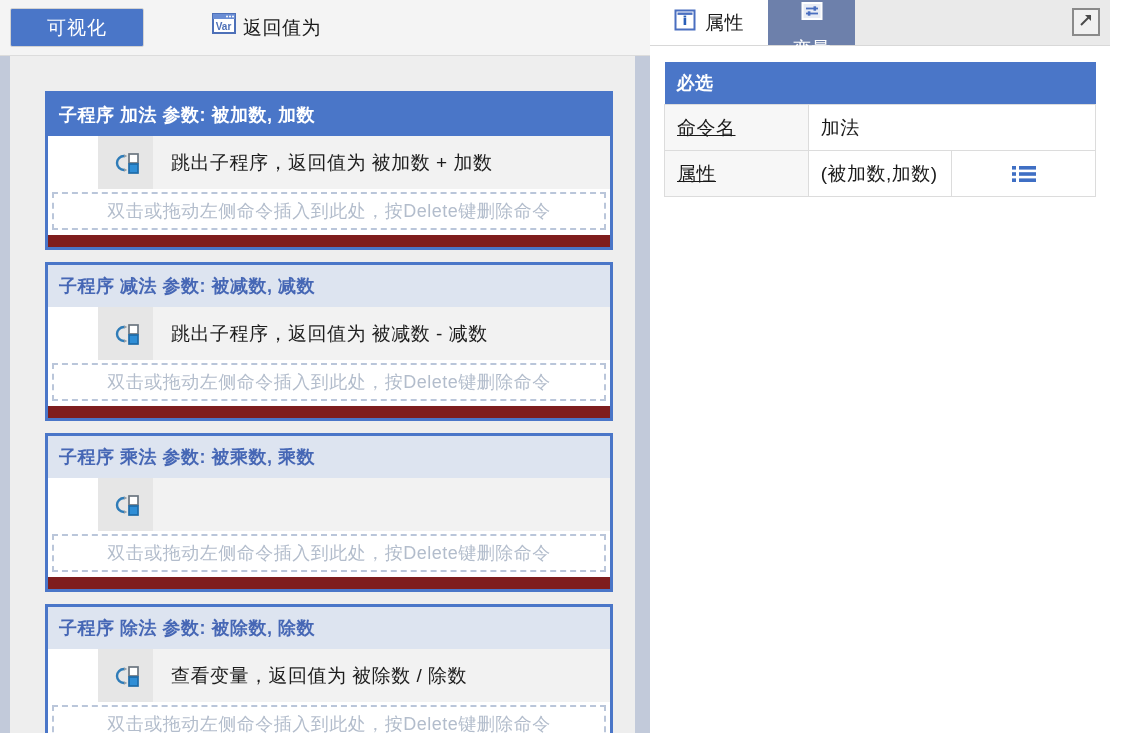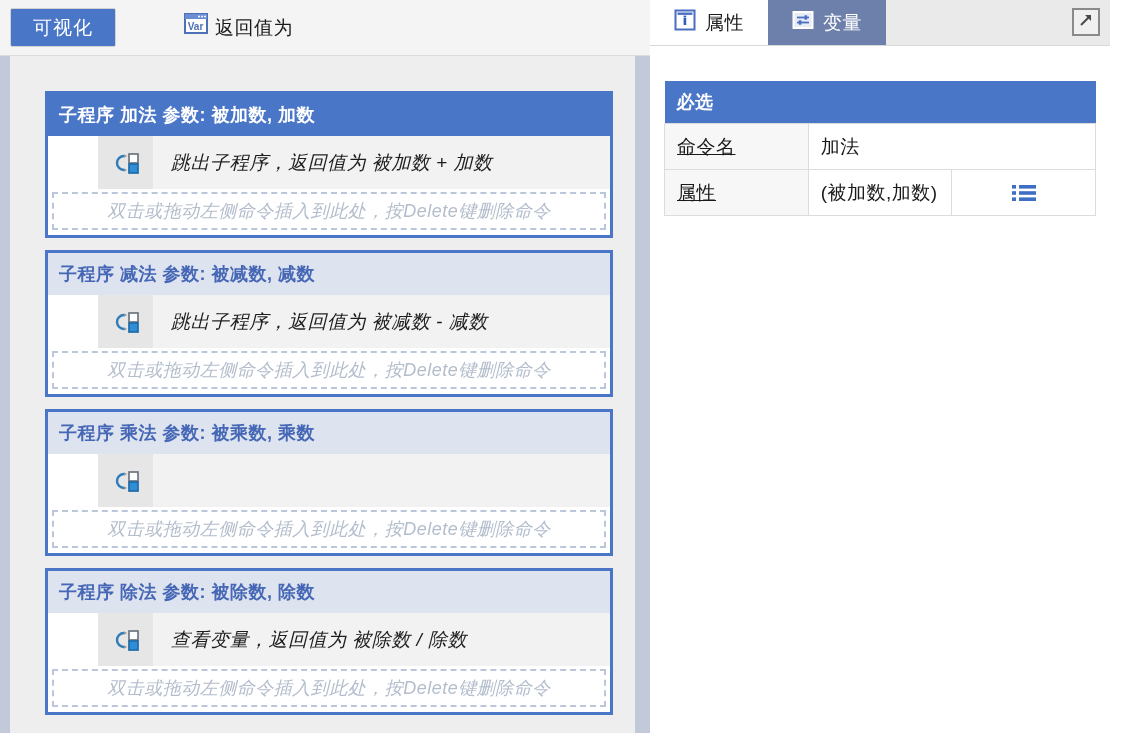--- a/index.html
+++ b/index.html
@@ -40,21 +40,21 @@
     border: 1px solid #d2d2d2;
     border-radius: 2px;
     overflow: hidden;
     background: #fbfbfb;
     height: 37px;
   }
   .seg-btn {
     display: flex;
     align-items: center;
     justify-content: center;
-    width: 104px;
+    width: 132px;
     font-size: 19px;
     cursor: pointer;
     user-select: none;
     letter-spacing: 1px;
   }
   .seg-btn.active {
     background: #4a76c8;
     color: #ffffff;
   }
   .seg-btn.inactive {
@@ -135,22 +135,21 @@
   .sub-header.sel {
     background: #4a76c8;
     color: #ffffff;
   }
   .sub-header.unsel {
     background: #dde4f0;
     color: #4667b5;
   }
   .sub-body {
     background: #7f1d1d;
-    padding: 0 0 0 0;
-    font-style: italic;
+    padding: 0 0 12px 0;
   }
 
   .stmt-row {
     display: flex;
     align-items: stretch;
     height: 53px;
     background: #f2f2f2;
     cursor: pointer;
   }
   .stmt-indent {
@@ -200,21 +199,20 @@
   }
 
   
   .right-pane {
     width: 460px;
     height: 733px;
     background: #ffffff;
     display: flex;
     flex-direction: column;
     position: relative;
-    gap: 19px;
   }
   .right-tabbar {
     height: 46px;
     min-height: 46px;
     background: #eaeaea;
     display: flex;
     align-items: stretch;
     position: relative;
     border-bottom: 1px solid #d8d8d8;
     box-sizing: border-box;
@@ -230,20 +228,21 @@
     letter-spacing: 0.5px;
     box-sizing: border-box;
   }
   .rtab.active {
     background: #ffffff;
     color: #1a1a1a;
   }
   .rtab.inactive {
     background: #6d80ab;
     color: #ffffff;
+    flex-direction: column;
   }
   .rtab-spacer { flex: 1; background: #eaeaea; }
   .expand-btn {
     width: 28px; height: 28px;
     border: 2px solid #8a8a8a;
     background: #f0f0f0;
     margin: 8px 10px 0 0;
     display: flex;
     align-items: center;
     justify-content: center;

